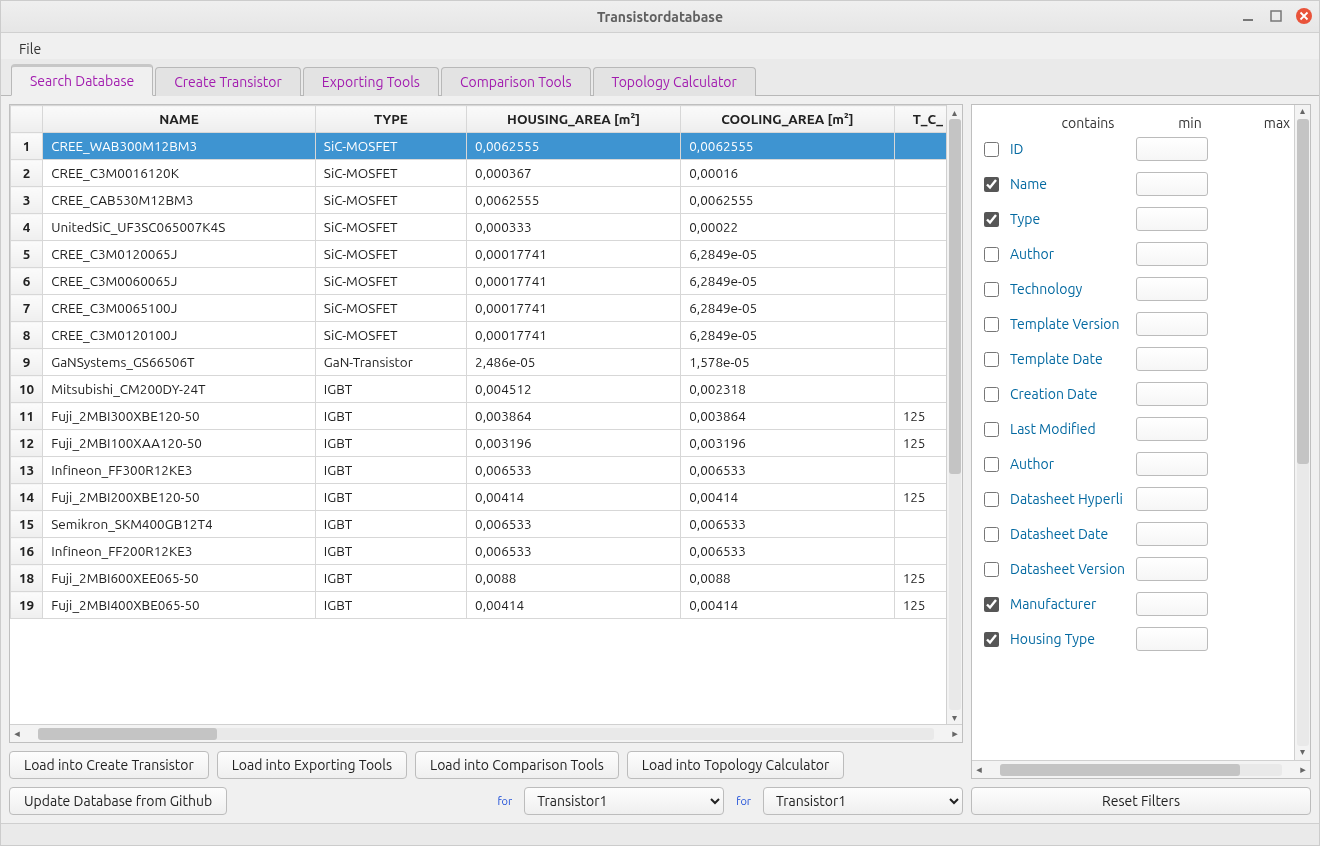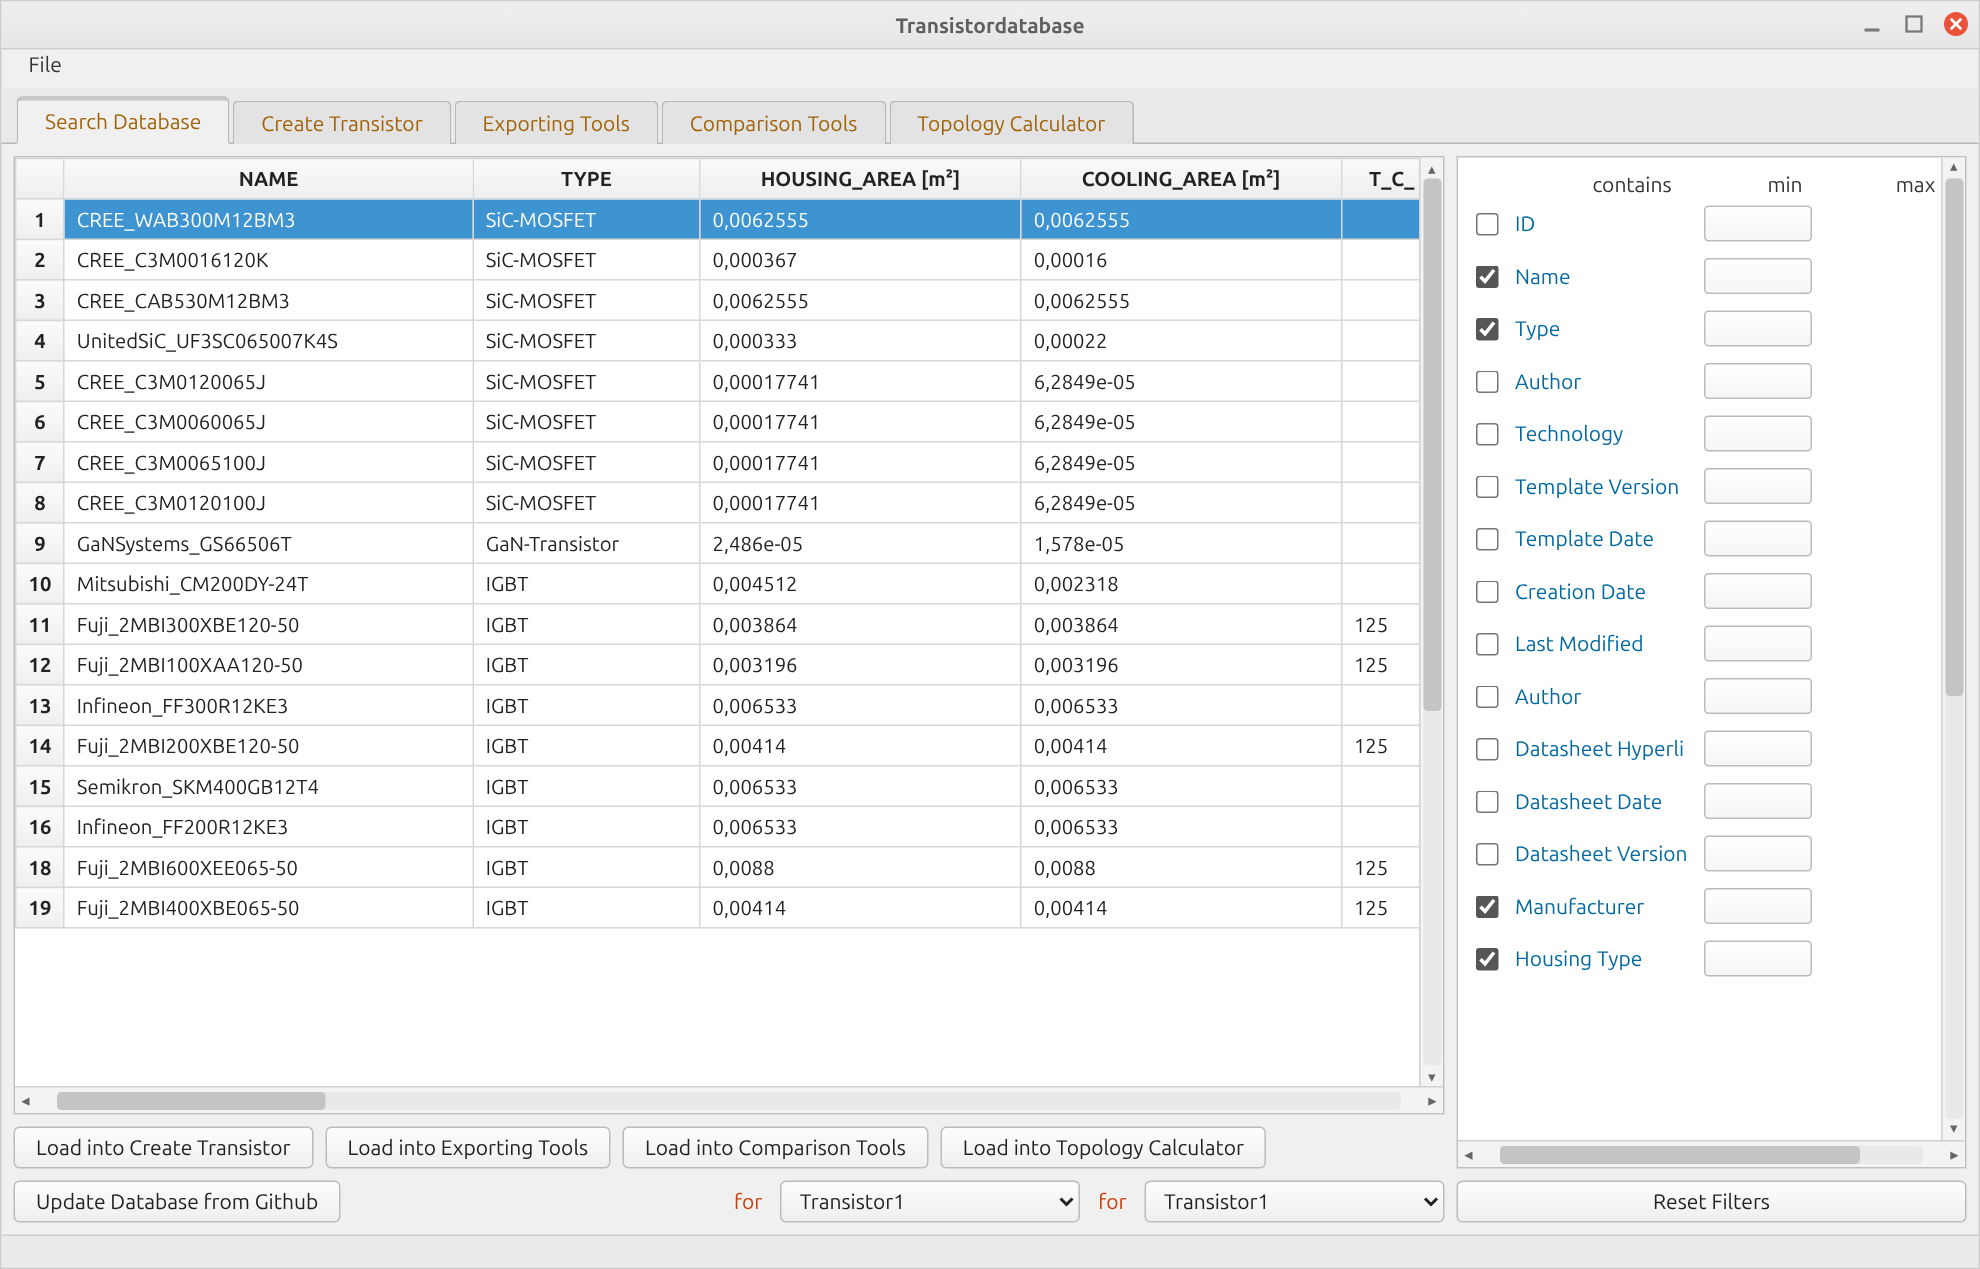--- a/index.html
+++ b/index.html
@@ -12,26 +12,26 @@
   
   .titlebar {
     height:32px; display:flex; align-items:center; justify-content:center;
     position:relative; font-size:14px; color:#5f5f5f; font-weight:600;
     background:linear-gradient(#efefef,#e6e6e6); border-bottom:1px solid #d0d0d0;
   }
   .titlebar .winctrl { position:absolute; right:6px; top:6px; display:flex; gap:10px; align-items:center;}
   .winbtn { width:18px; height:18px; display:flex; align-items:center; justify-content:center; color:#666; font-size:14px;}
   .winbtn.close svg circle { fill:#e9533a; }
   
-  .menubar { height:26px; display:flex; align-items:flex-start; padding:0 8px; font-size:14px; color:#333;}
+  .menubar { height:26px; display:flex; align-items:flex-end; padding:0 8px; font-size:14px; color:#333;}
   .menubar .menuitem { padding:2px 10px; }
   
   .tabbar { display:flex; align-items:flex-end; padding:4px 10px 0 10px; border-bottom:1px solid #b8b8b8; background:#eaeaea;}
   .tab {
-    padding:6px 18px; font-size:14px; color:#a16207; border:1px solid #b8b8b8;
+    padding:6px 18px; font-size:14px; color:#a21caf; border:1px solid #b8b8b8;
     border-bottom:none; margin-right:2px; border-radius:4px 4px 0 0;
     background:#e3e3e3; position:relative; top:1px;
   }
   .tab.active { background:#f0f0f0; border-bottom:1px solid #f0f0f0; border-top:3px solid #c7c7c7;}
   
   .content { flex:1; display:flex; padding:8px; gap:8px; min-height:0;}
   .leftpane { flex:1; display:flex; flex-direction:column; min-width:0;}
   .rightpane { width:340px; display:flex; flex-direction:column;}
   
   .tablewrap { flex:1; border:1px solid #bfbfbf; background:#fff; overflow:hidden; position:relative; display:flex; flex-direction:column;}
@@ -58,21 +58,21 @@
   
   .btnrow { display:flex; gap:8px; margin-top:8px; align-items:center; flex-wrap:wrap;}
   button.qt {
     background:linear-gradient(#fdfdfd,#efefef); border:1px solid #bcbcbc; border-radius:4px;
     padding:5px 14px; font-size:14px; color:#222;
   }
   select.qt {
     background:linear-gradient(#fdfdfd,#efefef); border:1px solid #bcbcbc; border-radius:4px;
     padding:4px 8px; font-size:14px; color:#222; min-width:200px;
   }
-  .forlabel { font-size:14px; color:#c2410c; margin:0 4px;}
+  .forlabel { font-size:11px; color:#1d4ed8; margin:0 4px;}
   
   .filterwrap { flex:1; border:1px solid #bfbfbf; background:#fff; overflow:hidden; position:relative; display:flex; flex-direction:column;}
   .filterbody { flex:1; overflow:hidden; padding:6px 4px 0 8px;}
   .filterheader { display:flex; justify-content:flex-end; gap:20px; font-size:14px; color:#333; padding:4px 14px 6px 0;}
   .filterheader span { width:60px; text-align:center;margin-left:37px;}
   .filterrow { display:flex; align-items:center; gap:8px; margin-bottom:11px;}
   .filterrow input[type="checkbox"]{ width:15px; height:15px; accent-color:#565656;}
   .filterrow .flabel { flex:1; font-size:14px; color:#0369a1; white-space:nowrap; overflow:hidden; }
   .filterrow input[type="text"]{ width:72px; height:24px; border:1px solid #bbb; border-radius:3px; padding:2px 4px; background:linear-gradient(#fff,#f6f6f6);}
   .filterrow .minmax { display:flex; gap:6px;}

